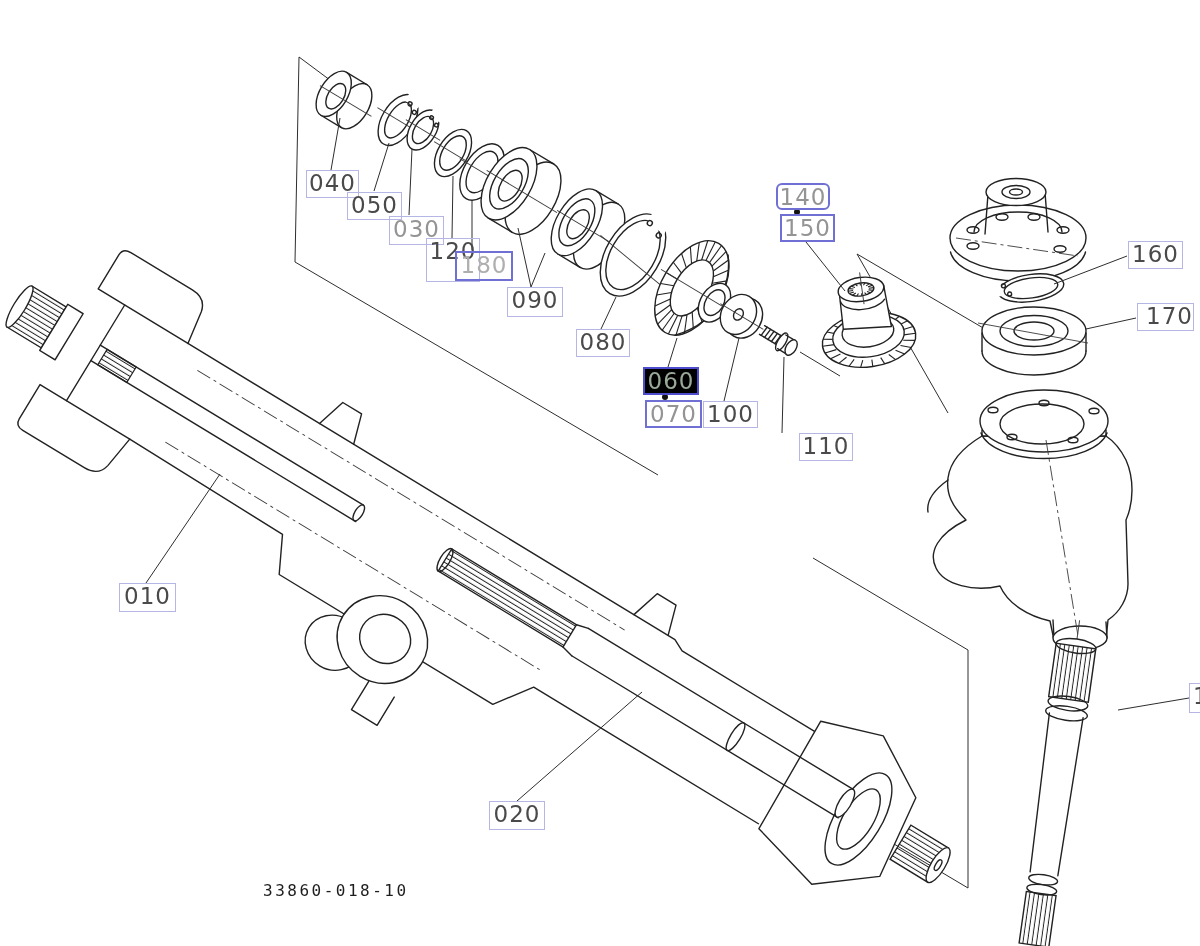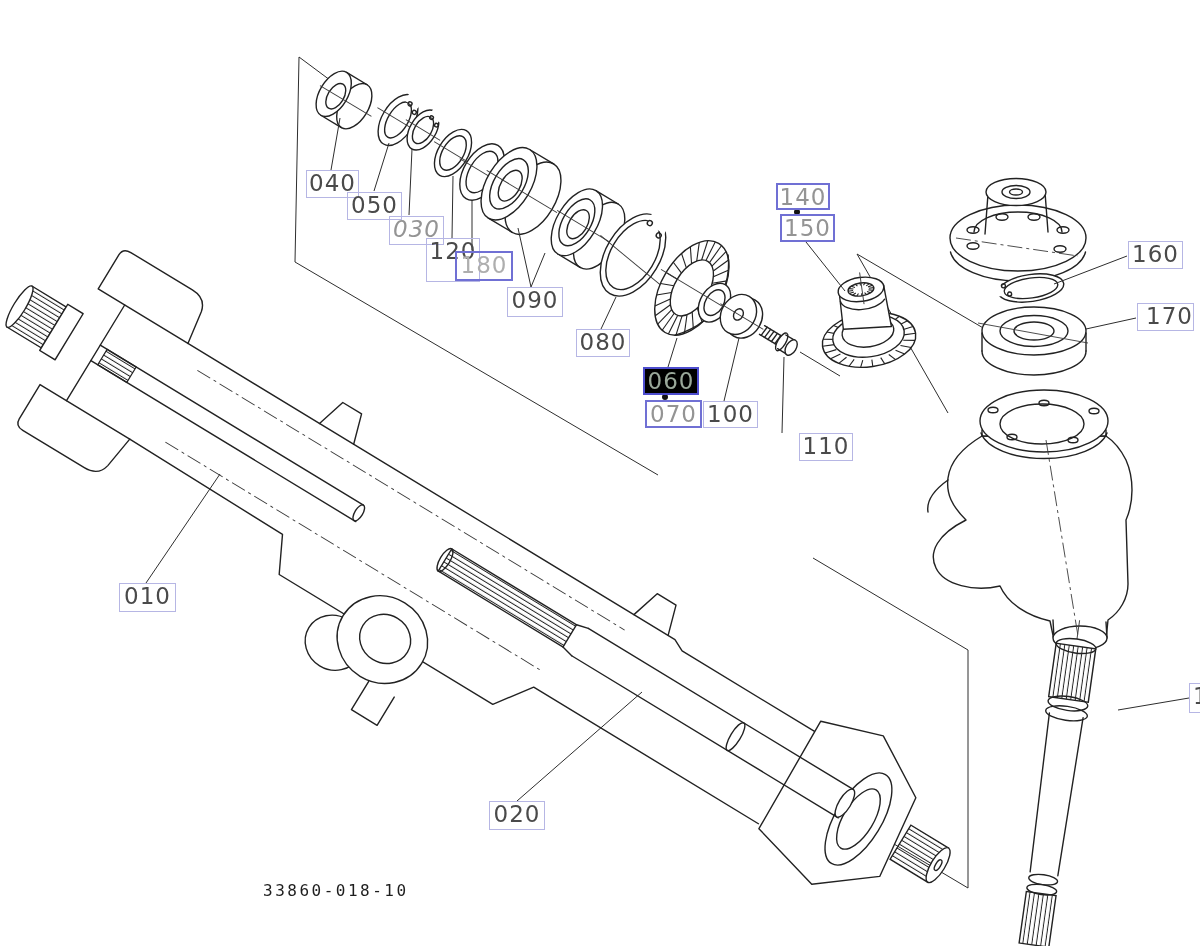--- a/index.html
+++ b/index.html
@@ -344,30 +344,30 @@
   </g>
 
   <g>
     <circle cx="665" cy="397" r="3" fill="#111"></circle>
     <circle cx="797" cy="212" r="3" fill="#111"></circle>
   </g>
 </svg>
 
 <div class="lbl" style="left:306px;top:170px;width:53px;height:28px;">040</div>
 <div class="lbl" style="left:347px;top:192px;width:55px;height:28px;">050</div>
-<div class="lbl g" style="left:389px;top:216px;width:55px;height:29px;font-style:italic;">030</div>
+<div class="lbl g" style="left:389px;top:216px;width:55px;height:29px;">030</div>
 <div class="lbl" style="left:426px;top:238px;width:54px;height:44px;">120</div>
 <div class="lbl g2 b2" style="left:455px;top:251px;width:58px;height:30px;">180</div>
 <div class="lbl" style="left:507px;top:287px;width:56px;height:30px;">090</div>
 <div class="lbl" style="left:576px;top:329px;width:54px;height:28px;">080</div>
 <div class="lbl g sel" style="left:643px;top:367px;width:56px;height:28px;">060</div>
 <div class="lbl g b2" style="left:645px;top:400px;width:57px;height:28px;">070</div>
 <div class="lbl" style="left:703px;top:401px;width:55px;height:27px;">100</div>
 <div class="lbl" style="left:760px;top:433px;width:54px;height:28px;margin-left:39px;">110</div>
-<div class="lbl g b2" style="left:776px;top:183px;width:54px;height:27px;">140</div>
+<div class="lbl g b2" style="left:776px;top:183px;width:54px;height:27px;border-radius:6px;">140</div>
 <div class="lbl g b2" style="left:780px;top:214px;width:55px;height:28px;">150</div>
 <div class="lbl" style="left:1128px;top:241px;width:55px;height:28px;">160</div>
 <div class="lbl" style="left:1137px;top:303px;width:57px;height:28px;padding-left:8px;">170</div>
 <div class="lbl" style="left:119px;top:583px;width:57px;height:29px;">010</div>
 <div class="lbl" style="left:489px;top:801px;width:56px;height:29px;">020</div>
 <div class="lbl" style="left:1189px;top:683px;width:26px;height:30px;text-align:left;padding-left:3px;">1</div>
 
 <div class="dwgnum" style="left:263px;top:882px;">33860-018-10</div>
 
 </div>

